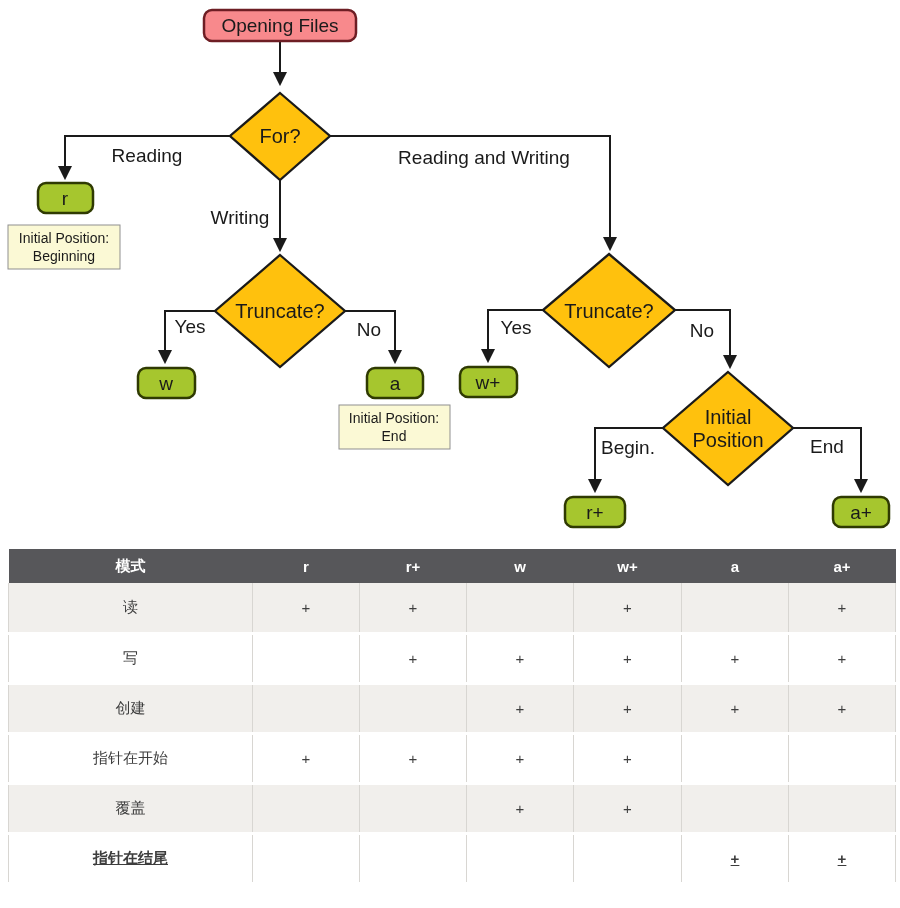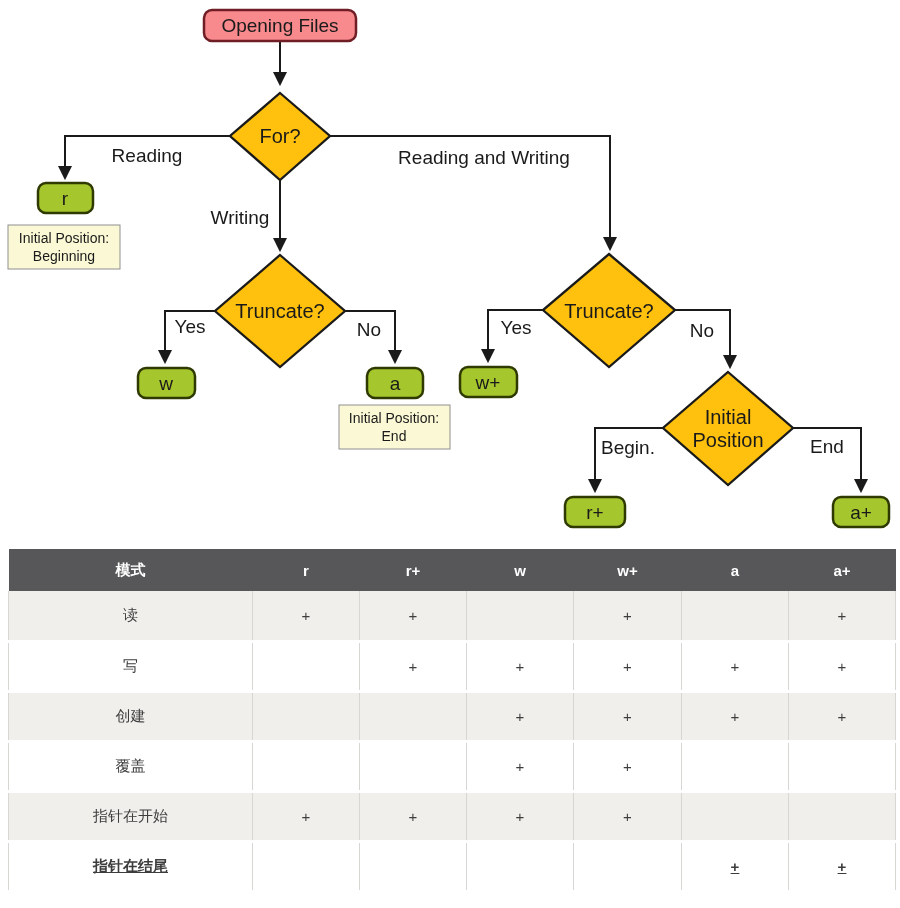--- a/index.html
+++ b/index.html
@@ -32,21 +32,21 @@
   .t-note { font-size:14px; fill:#333333; }
   .arrowhead { fill:#1a1a1a; }
 
   .table-wrap { position:absolute; top:549px; left:8px; }
   table.mode-table {
     border-collapse:collapse; table-layout:fixed; width:887px;
     border-bottom:1px solid #d8d6d2;
   }
   .mode-table th {
     background:var(--header-bg); color:var(--header-text);
-    font-size:15px; font-weight:bold; height:42px; padding:0; 
+    font-size:15px; font-weight:bold; height:34px; padding:0; 
   }
   .mode-table td {
     height:50px; text-align:center; font-size:15px; color:#3d3d3d;
     border-left:1px solid #d8d6d2; border-right:1px solid #d8d6d2; padding:0;
   }
   .mode-table tbody tr { border-bottom:3px solid #ffffff; }
   .mode-table tbody tr:nth-child(odd) { background:var(--row-alt-bg); }
   .mode-table tbody tr:nth-child(even) { background:var(--row-bg); }
   .mode-table tbody tr:last-child td { font-weight:bold;text-decoration:underline; }
 </style>
@@ -168,32 +168,32 @@
       <tr>
         <td>创建</td>
         <td></td>
         <td></td>
         <td>+</td>
         <td>+</td>
         <td>+</td>
         <td>+</td>
       </tr>
       <tr>
+        <td>指针在开始</td>
+        <td>+</td>
+        <td>+</td>
+        <td>+</td>
+        <td>+</td>
+        <td></td>
+        <td></td>
+      </tr>
+      <tr>
         <td>覆盖</td>
         <td></td>
         <td></td>
-        <td>+</td>
-        <td>+</td>
-        <td></td>
-        <td></td>
-      </tr>
-      <tr>
-        <td>指针在开始</td>
-        <td>+</td>
-        <td>+</td>
         <td>+</td>
         <td>+</td>
         <td></td>
         <td></td>
       </tr>
       <tr>
         <td>指针在结尾</td>
         <td></td>
         <td></td>
         <td></td>

